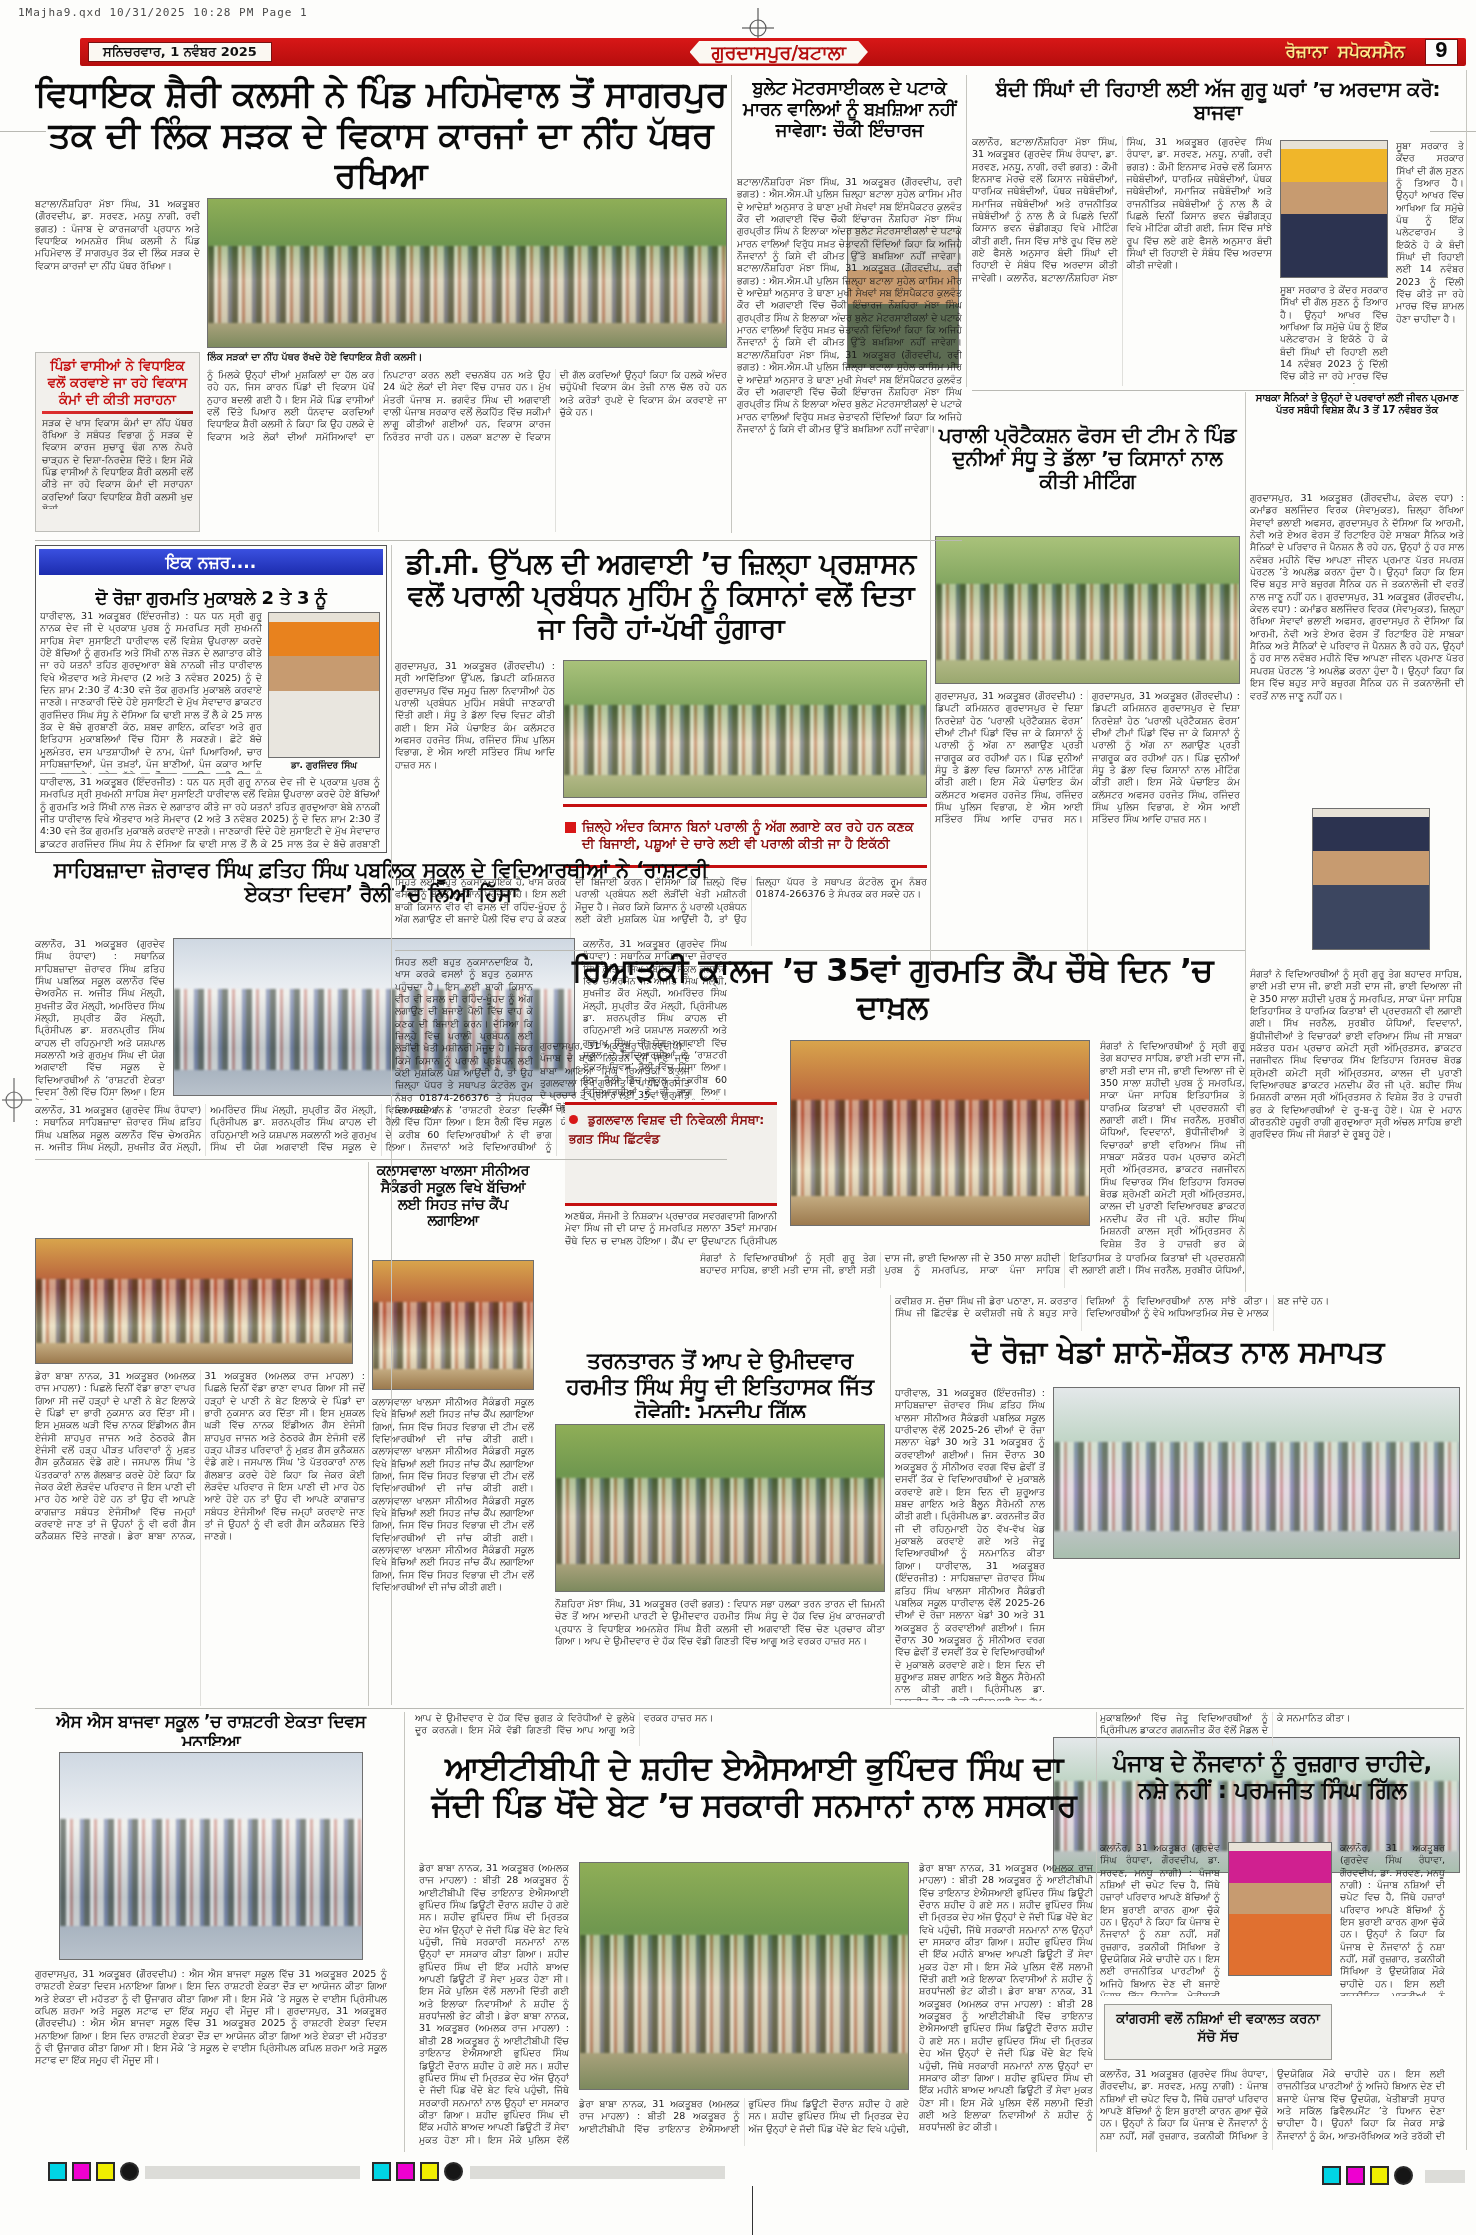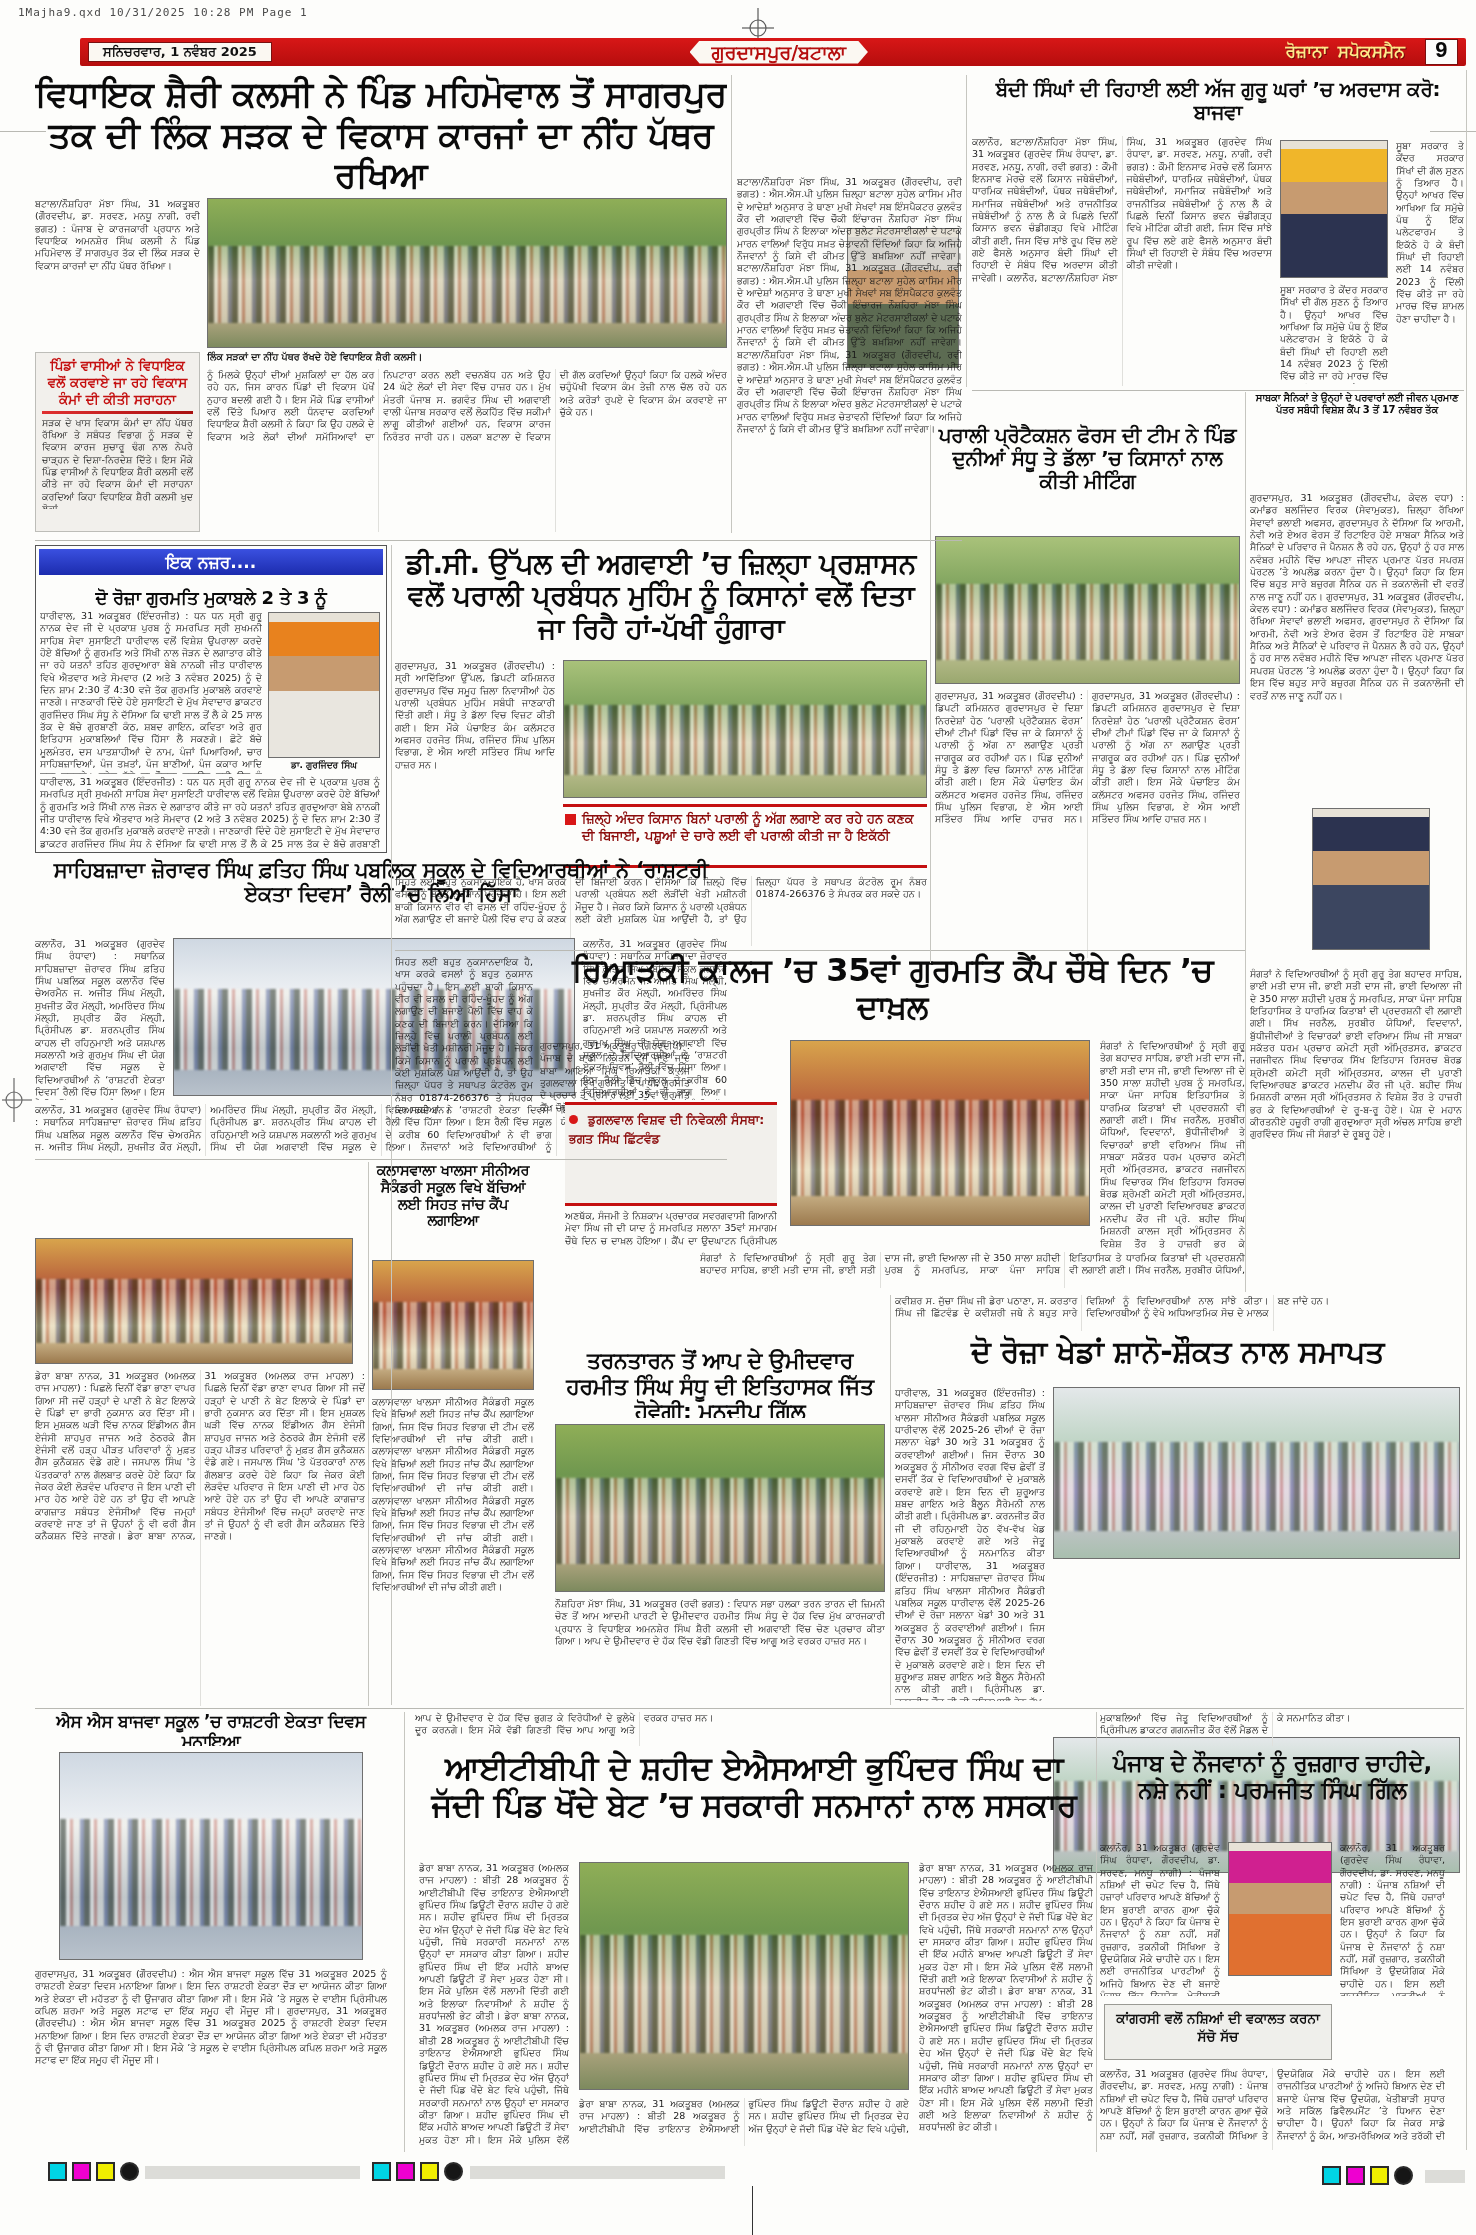--- a/index.html
+++ b/index.html
@@ -35,21 +35,21 @@
   .ph-sport{background:linear-gradient(180deg,#e4e8ea 0%,#bcd3c2 35%,#d9c8e0 60%,#a8bfae 100%);}
   .portrait{border:1px solid #6f6f6f;overflow:hidden;}
   .portrait::before{content:"";display:block;height:100%;
     background:linear-gradient(180deg,#e7e2d7 0 6%,var(--t,#e2801f) 6% 30%,#c79b70 30% 54%,var(--a,#36425c) 54% 100%);}
   
   .insetbox{background:#f2f0ec;border:1px solid #bdbdb8;padding:4px 6px;}
   .insettitle{color:#c41010;font-weight:700;font-size:13.5px;line-height:1.25;text-align:center;}
   .redrule{height:3px;background:linear-gradient(90deg,#e03030,#a80f0f);margin:3px 0;}
   .bluebanner{background:linear-gradient(180deg,#3a50e0,#1c2cae);color:#ffffff;font-weight:700;font-size:17px;
       text-align:center;line-height:26px;}
-  .callout{border-top:3px solid #c41010;border-bottom:3px solid #c41010;padding:4px 2px;display:flex;gap:6px;align-items:flex-start;}
+  .callout{border-top:3px solid #c41010;border-bottom:3px solid #c41010;padding:12px 2px;display:flex;gap:6px;align-items:flex-start;}
   .redsq{width:11px;height:11px;background:#d81717;flex:0 0 auto;margin-top:3px;}
   .callout-txt{color:#8c0d0d;font-weight:700;font-size:13px;line-height:1.3;text-align:left;}
   .subbox{background:#efefeb;border:1px solid #9a9a94;font-weight:700;font-size:13.5px;color:#111;
       text-align:center;padding:5px 4px;line-height:1.3;}
   .hline{background:#b9b9b3;height:1px;}
   .vline{background:#c6c6c0;width:1px;}
   
   .cmyk{display:flex;gap:5px;align-items:center;}
   .sq{width:19px;height:19px;border:2px solid #2b2b2b;box-sizing:border-box;}
   .sq.c{background:#00d4e4}.sq.m{background:#ee00d0}.sq.y{background:#f0ee00}
@@ -89,20 +89,21 @@
     <div class="abs insetbox" style="left:0;top:278px;width:165px;height:180px;">
       <div class="insettitle">ਪਿੰਡਾਂ ਵਾਸੀਆਂ ਨੇ ਵਿਧਾਇਕ ਵਲੋਂ ਕਰਵਾਏ ਜਾ ਰਹੇ ਵਿਕਾਸ ਕੰਮਾਂ ਦੀ ਕੀਤੀ ਸਰਾਹਨਾ</div>
       <div class="redrule"></div>
       <div class="body-txt" style="height:92px;">ਸੜਕ ਦੇ ਖਾਸ ਵਿਕਾਸ ਕੰਮਾਂ ਦਾ ਨੀਂਹ ਪੱਥਰ ਰੱਖਿਆ ਤੇ ਸਬੰਧਤ ਵਿਭਾਗ ਨੂੰ ਸੜਕ ਦੇ ਵਿਕਾਸ ਕਾਰਜ ਸੁਚਾਰੂ ਢੰਗ ਨਾਲ ਨੇਪਰੇ ਚਾੜ੍ਹਨ ਦੇ ਦਿਸ਼ਾ-ਨਿਰਦੇਸ਼ ਦਿੱਤੇ। ਇਸ ਮੌਕੇ ਪਿੰਡ ਵਾਸੀਆਂ ਨੇ ਵਿਧਾਇਕ ਸ਼ੈਰੀ ਕਲਸੀ ਵਲੋਂ ਕੀਤੇ ਜਾ ਰਹੇ ਵਿਕਾਸ ਕੰਮਾਂ ਦੀ ਸਰਾਹਨਾ ਕਰਦਿਆਂ ਕਿਹਾ ਵਿਧਾਇਕ ਸ਼ੈਰੀ ਕਲਸੀ ਖੁਦ ਲੋਕਾਂ</div>
     </div>
     <div class="abs body-txt cols3" style="left:172px;top:295px;width:520px;height:163px;">ਨੂੰ ਮਿਲਕੇ ਉਨ੍ਹਾਂ ਦੀਆਂ ਮੁਸ਼ਕਿਲਾਂ ਦਾ ਹੱਲ ਕਰ ਰਹੇ ਹਨ, ਜਿਸ ਕਾਰਨ ਪਿੰਡਾਂ ਦੀ ਵਿਕਾਸ ਪੱਖੋਂ ਨੁਹਾਰ ਬਦਲੀ ਗਈ ਹੈ। ਇਸ ਮੌਕੇ ਪਿੰਡ ਵਾਸੀਆਂ ਵਲੋਂ ਦਿੱਤੇ ਪਿਆਰ ਲਈ ਧੰਨਵਾਦ ਕਰਦਿਆਂ ਵਿਧਾਇਕ ਸ਼ੈਰੀ ਕਲਸੀ ਨੇ ਕਿਹਾ ਕਿ ਉਹ ਹਲਕੇ ਦੇ ਵਿਕਾਸ ਅਤੇ ਲੋਕਾਂ ਦੀਆਂ ਸਮੱਸਿਆਵਾਂ ਦਾ ਨਿਪਟਾਰਾ ਕਰਨ ਲਈ ਵਚਨਬੱਧ ਹਨ ਅਤੇ ਉਹ 24 ਘੰਟੇ ਲੋਕਾਂ ਦੀ ਸੇਵਾ ਵਿੱਚ ਹਾਜ਼ਰ ਹਨ। ਮੁੱਖ ਮੰਤਰੀ ਪੰਜਾਬ ਸ. ਭਗਵੰਤ ਸਿੰਘ ਦੀ ਅਗਵਾਈ ਵਾਲੀ ਪੰਜਾਬ ਸਰਕਾਰ ਵਲੋਂ ਲੋਕਹਿੱਤ ਵਿੱਚ ਸਕੀਮਾਂ ਲਾਗੂ ਕੀਤੀਆਂ ਗਈਆਂ ਹਨ, ਵਿਕਾਸ ਕਾਰਜ ਨਿਰੰਤਰ ਜਾਰੀ ਹਨ। ਹਲਕਾ ਬਟਾਲਾ ਦੇ ਵਿਕਾਸ ਦੀ ਗੱਲ ਕਰਦਿਆਂ ਉਨ੍ਹਾਂ ਕਿਹਾ ਕਿ ਹਲਕੇ ਅੰਦਰ ਚਹੁੰਪੱਖੀ ਵਿਕਾਸ ਕੰਮ ਤੇਜ਼ੀ ਨਾਲ ਚੱਲ ਰਹੇ ਹਨ ਅਤੇ ਕਰੋੜਾਂ ਰੁਪਏ ਦੇ ਵਿਕਾਸ ਕੰਮ ਕਰਵਾਏ ਜਾ ਚੁੱਕੇ ਹਨ।</div>
     <div class="abs body-txt cols4" style="left:0;top:462px;width:692px;height:0px;"></div>
   </div>
 
   <div class="abs" style="left:737px;top:78px;width:225px;height:452px;">
+    <div class="abs headline" style="left:0;top:0;width:225px;height:92px;font-size:18px;">ਬੁਲੇਟ ਮੋਟਰਸਾਈਕਲ ਦੇ ਪਟਾਕੇ ਮਾਰਨ ਵਾਲਿਆਂ ਨੂੰ ਬਖ਼ਸ਼ਿਆ ਨਹੀਂ ਜਾਵੇਗਾ: ਚੌਕੀ ਇੰਚਾਰਜ</div>
     <div class="abs portrait" style="left:110px;top:150px;width:112px;height:140px;--t:#d8d5cf;--a:#5c6b52;"></div>
     <div class="abs body-txt" style="left:0;top:98px;width:225px;height:354px;">ਬਟਾਲਾ/ਨੌਸ਼ਹਿਰਾ ਮੱਝਾ ਸਿੰਘ, 31 ਅਕਤੂਬਰ (ਗੌਰਵਦੀਪ, ਰਵੀ ਭਗਤ) : ਐਸ.ਐਸ.ਪੀ ਪੁਲਿਸ ਜ਼ਿਲ੍ਹਾ ਬਟਾਲਾ ਸੁਹੇਲ ਕਾਸਿਮ ਮੀਰ ਦੇ ਆਦੇਸ਼ਾਂ ਅਨੁਸਾਰ ਤੇ ਥਾਣਾ ਮੁਖੀ ਸੇਖਵਾਂ ਸਬ ਇੰਸਪੈਕਟਰ ਕੁਲਵੰਤ ਕੌਰ ਦੀ ਅਗਵਾਈ ਵਿੱਚ ਚੌਕੀ ਇੰਚਾਰਜ ਨੌਸ਼ਹਿਰਾ ਮੱਝਾ ਸਿੰਘ ਗੁਰਪ੍ਰੀਤ ਸਿੰਘ ਨੇ ਇਲਾਕਾ ਅੰਦਰ ਬੁਲੇਟ ਮੋਟਰਸਾਈਕਲਾਂ ਦੇ ਪਟਾਕੇ ਮਾਰਨ ਵਾਲਿਆਂ ਵਿਰੁੱਧ ਸਖ਼ਤ ਚੇਤਾਵਨੀ ਦਿੰਦਿਆਂ ਕਿਹਾ ਕਿ ਅਜਿਹੇ ਨੌਜਵਾਨਾਂ ਨੂੰ ਕਿਸੇ ਵੀ ਕੀਮਤ ਉੱਤੇ ਬਖ਼ਸ਼ਿਆ ਨਹੀਂ ਜਾਵੇਗਾ। ਬਟਾਲਾ/ਨੌਸ਼ਹਿਰਾ ਮੱਝਾ ਸਿੰਘ, 31 ਅਕਤੂਬਰ (ਗੌਰਵਦੀਪ, ਰਵੀ ਭਗਤ) : ਐਸ.ਐਸ.ਪੀ ਪੁਲਿਸ ਜ਼ਿਲ੍ਹਾ ਬਟਾਲਾ ਸੁਹੇਲ ਕਾਸਿਮ ਮੀਰ ਦੇ ਆਦੇਸ਼ਾਂ ਅਨੁਸਾਰ ਤੇ ਥਾਣਾ ਮੁਖੀ ਸੇਖਵਾਂ ਸਬ ਇੰਸਪੈਕਟਰ ਕੁਲਵੰਤ ਕੌਰ ਦੀ ਅਗਵਾਈ ਵਿੱਚ ਚੌਕੀ ਇੰਚਾਰਜ ਨੌਸ਼ਹਿਰਾ ਮੱਝਾ ਸਿੰਘ ਗੁਰਪ੍ਰੀਤ ਸਿੰਘ ਨੇ ਇਲਾਕਾ ਅੰਦਰ ਬੁਲੇਟ ਮੋਟਰਸਾਈਕਲਾਂ ਦੇ ਪਟਾਕੇ ਮਾਰਨ ਵਾਲਿਆਂ ਵਿਰੁੱਧ ਸਖ਼ਤ ਚੇਤਾਵਨੀ ਦਿੰਦਿਆਂ ਕਿਹਾ ਕਿ ਅਜਿਹੇ ਨੌਜਵਾਨਾਂ ਨੂੰ ਕਿਸੇ ਵੀ ਕੀਮਤ ਉੱਤੇ ਬਖ਼ਸ਼ਿਆ ਨਹੀਂ ਜਾਵੇਗਾ। ਬਟਾਲਾ/ਨੌਸ਼ਹਿਰਾ ਮੱਝਾ ਸਿੰਘ, 31 ਅਕਤੂਬਰ (ਗੌਰਵਦੀਪ, ਰਵੀ ਭਗਤ) : ਐਸ.ਐਸ.ਪੀ ਪੁਲਿਸ ਜ਼ਿਲ੍ਹਾ ਬਟਾਲਾ ਸੁਹੇਲ ਕਾਸਿਮ ਮੀਰ ਦੇ ਆਦੇਸ਼ਾਂ ਅਨੁਸਾਰ ਤੇ ਥਾਣਾ ਮੁਖੀ ਸੇਖਵਾਂ ਸਬ ਇੰਸਪੈਕਟਰ ਕੁਲਵੰਤ ਕੌਰ ਦੀ ਅਗਵਾਈ ਵਿੱਚ ਚੌਕੀ ਇੰਚਾਰਜ ਨੌਸ਼ਹਿਰਾ ਮੱਝਾ ਸਿੰਘ ਗੁਰਪ੍ਰੀਤ ਸਿੰਘ ਨੇ ਇਲਾਕਾ ਅੰਦਰ ਬੁਲੇਟ ਮੋਟਰਸਾਈਕਲਾਂ ਦੇ ਪਟਾਕੇ ਮਾਰਨ ਵਾਲਿਆਂ ਵਿਰੁੱਧ ਸਖ਼ਤ ਚੇਤਾਵਨੀ ਦਿੰਦਿਆਂ ਕਿਹਾ ਕਿ ਅਜਿਹੇ ਨੌਜਵਾਨਾਂ ਨੂੰ ਕਿਸੇ ਵੀ ਕੀਮਤ ਉੱਤੇ ਬਖ਼ਸ਼ਿਆ ਨਹੀਂ ਜਾਵੇਗਾ।</div>
   </div>
 
   <div class="abs" style="left:972px;top:78px;width:492px;height:310px;">
     <div class="abs headline" style="left:0;top:0;width:492px;height:52px;font-size:20px;">ਬੰਦੀ ਸਿੰਘਾਂ ਦੀ ਰਿਹਾਈ ਲਈ ਅੱਜ ਗੁਰੂ ਘਰਾਂ ’ਚ ਅਰਦਾਸ ਕਰੋ: ਬਾਜਵਾ</div>
     <div class="abs body-txt cols2" style="left:0;top:58px;width:300px;height:250px;">ਕਲਾਨੌਰ, ਬਟਾਲਾ/ਨੌਸ਼ਹਿਰਾ ਮੱਝਾ ਸਿੰਘ, 31 ਅਕਤੂਬਰ (ਗੁਰਦੇਵ ਸਿੰਘ ਰੰਧਾਵਾ, ਡਾ. ਸਰਵਣ, ਮਨਧੂ, ਨਾਗੀ, ਰਵੀ ਭਗਤ) : ਕੌਮੀ ਇਨਸਾਫ ਮੋਰਚੇ ਵਲੋਂ ਕਿਸਾਨ ਜਥੇਬੰਦੀਆਂ, ਧਾਰਮਿਕ ਜਥੇਬੰਦੀਆਂ, ਪੰਥਕ ਜਥੇਬੰਦੀਆਂ, ਸਮਾਜਿਕ ਜਥੇਬੰਦੀਆਂ ਅਤੇ ਰਾਜਨੀਤਿਕ ਜਥੇਬੰਦੀਆਂ ਨੂੰ ਨਾਲ ਲੈ ਕੇ ਪਿਛਲੇ ਦਿਨੀਂ ਕਿਸਾਨ ਭਵਨ ਚੰਡੀਗੜ੍ਹ ਵਿਖੇ ਮੀਟਿੰਗ ਕੀਤੀ ਗਈ, ਜਿਸ ਵਿੱਚ ਸਾਂਝੇ ਰੂਪ ਵਿੱਚ ਲਏ ਗਏ ਫੈਸਲੇ ਅਨੁਸਾਰ ਬੰਦੀ ਸਿੰਘਾਂ ਦੀ ਰਿਹਾਈ ਦੇ ਸੰਬੰਧ ਵਿੱਚ ਅਰਦਾਸ ਕੀਤੀ ਜਾਵੇਗੀ। ਕਲਾਨੌਰ, ਬਟਾਲਾ/ਨੌਸ਼ਹਿਰਾ ਮੱਝਾ ਸਿੰਘ, 31 ਅਕਤੂਬਰ (ਗੁਰਦੇਵ ਸਿੰਘ ਰੰਧਾਵਾ, ਡਾ. ਸਰਵਣ, ਮਨਧੂ, ਨਾਗੀ, ਰਵੀ ਭਗਤ) : ਕੌਮੀ ਇਨਸਾਫ ਮੋਰਚੇ ਵਲੋਂ ਕਿਸਾਨ ਜਥੇਬੰਦੀਆਂ, ਧਾਰਮਿਕ ਜਥੇਬੰਦੀਆਂ, ਪੰਥਕ ਜਥੇਬੰਦੀਆਂ, ਸਮਾਜਿਕ ਜਥੇਬੰਦੀਆਂ ਅਤੇ ਰਾਜਨੀਤਿਕ ਜਥੇਬੰਦੀਆਂ ਨੂੰ ਨਾਲ ਲੈ ਕੇ ਪਿਛਲੇ ਦਿਨੀਂ ਕਿਸਾਨ ਭਵਨ ਚੰਡੀਗੜ੍ਹ ਵਿਖੇ ਮੀਟਿੰਗ ਕੀਤੀ ਗਈ, ਜਿਸ ਵਿੱਚ ਸਾਂਝੇ ਰੂਪ ਵਿੱਚ ਲਏ ਗਏ ਫੈਸਲੇ ਅਨੁਸਾਰ ਬੰਦੀ ਸਿੰਘਾਂ ਦੀ ਰਿਹਾਈ ਦੇ ਸੰਬੰਧ ਵਿੱਚ ਅਰਦਾਸ ਕੀਤੀ ਜਾਵੇਗੀ।</div>
     <div class="abs portrait" style="left:308px;top:62px;width:108px;height:138px;--t:#f0b62a;--a:#2c3350;"></div>
     <div class="abs body-txt" style="left:308px;top:206px;width:108px;height:100px;">ਸੂਬਾ ਸਰਕਾਰ ਤੇ ਕੇਂਦਰ ਸਰਕਾਰ ਸਿੱਖਾਂ ਦੀ ਗੱਲ ਸੁਣਨ ਨੂੰ ਤਿਆਰ ਹੈ। ਉਨ੍ਹਾਂ ਆਖਰ ਵਿੱਚ ਆਖਿਆ ਕਿ ਸਮੁੱਚੇ ਪੰਥ ਨੂੰ ਇੱਕ ਪਲੇਟਫਾਰਮ ਤੇ ਇਕੱਠੇ ਹੋ ਕੇ ਬੰਦੀ ਸਿੰਘਾਂ ਦੀ ਰਿਹਾਈ ਲਈ 14 ਨਵੰਬਰ 2023 ਨੂੰ ਦਿੱਲੀ ਵਿੱਚ ਕੀਤੇ ਜਾ ਰਹੇ ਮਾਰਚ ਵਿੱਚ ਸ਼ਾਮਲ ਹੋਣਾ ਚਾਹੀਦਾ ਹੈ।</div>
     <div class="abs body-txt" style="left:424px;top:62px;width:68px;height:246px;">ਸੂਬਾ ਸਰਕਾਰ ਤੇ ਕੇਂਦਰ ਸਰਕਾਰ ਸਿੱਖਾਂ ਦੀ ਗੱਲ ਸੁਣਨ ਨੂੰ ਤਿਆਰ ਹੈ। ਉਨ੍ਹਾਂ ਆਖਰ ਵਿੱਚ ਆਖਿਆ ਕਿ ਸਮੁੱਚੇ ਪੰਥ ਨੂੰ ਇੱਕ ਪਲੇਟਫਾਰਮ ਤੇ ਇਕੱਠੇ ਹੋ ਕੇ ਬੰਦੀ ਸਿੰਘਾਂ ਦੀ ਰਿਹਾਈ ਲਈ 14 ਨਵੰਬਰ 2023 ਨੂੰ ਦਿੱਲੀ ਵਿੱਚ ਕੀਤੇ ਜਾ ਰਹੇ ਮਾਰਚ ਵਿੱਚ ਸ਼ਾਮਲ ਹੋਣਾ ਚਾਹੀਦਾ ਹੈ।</div>

